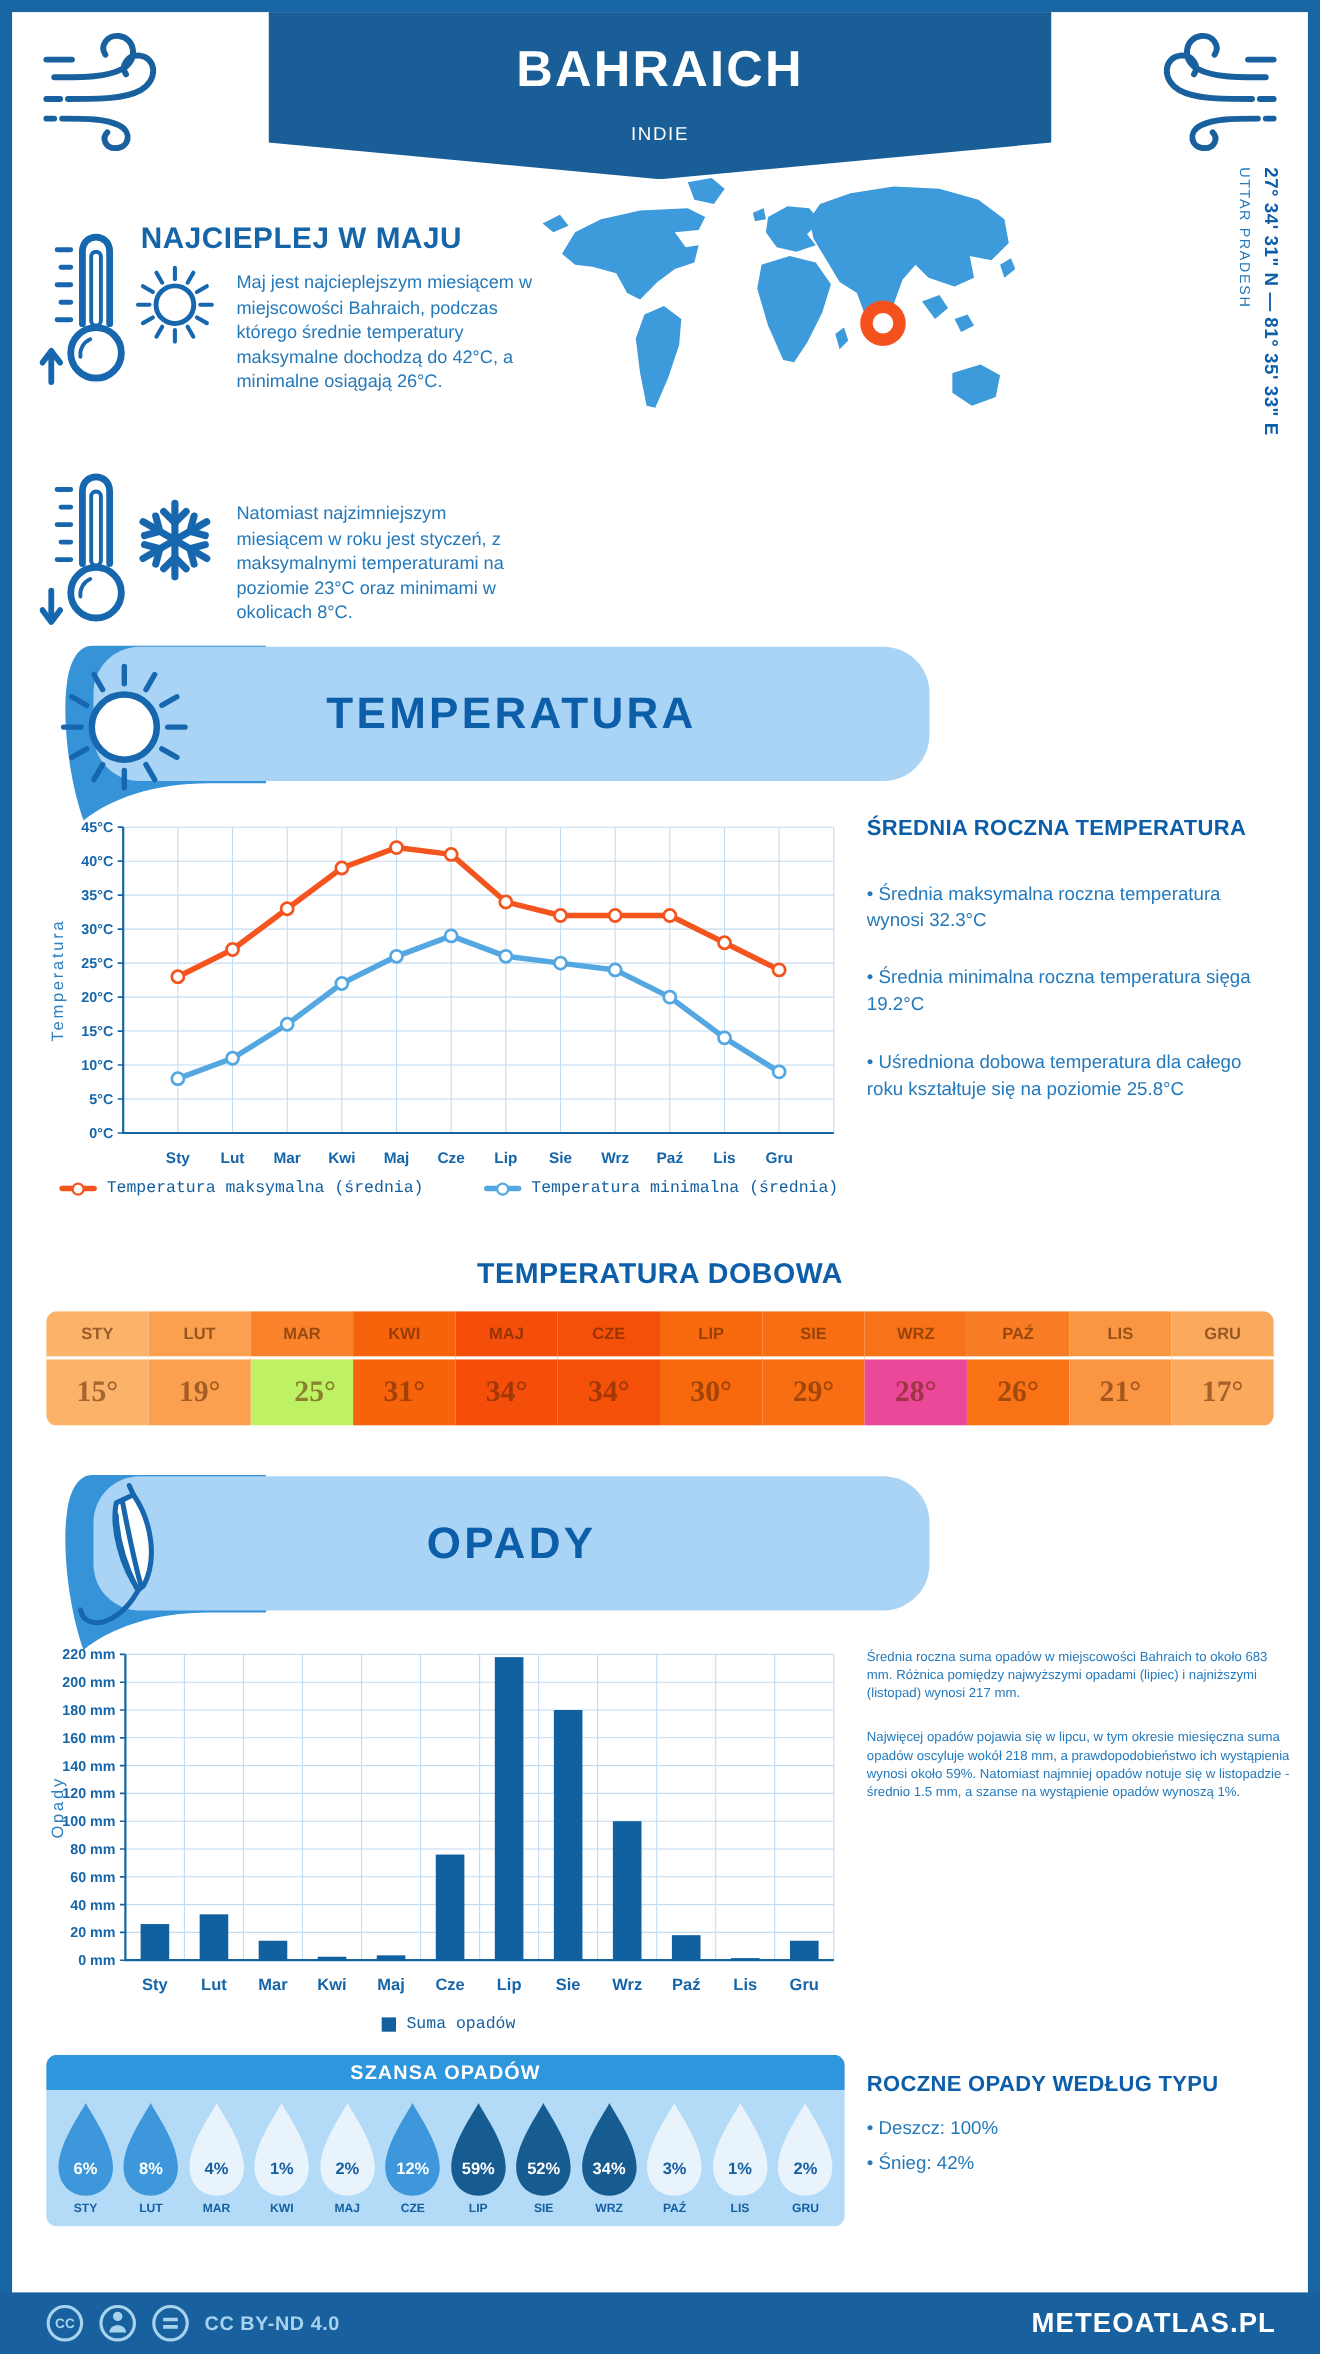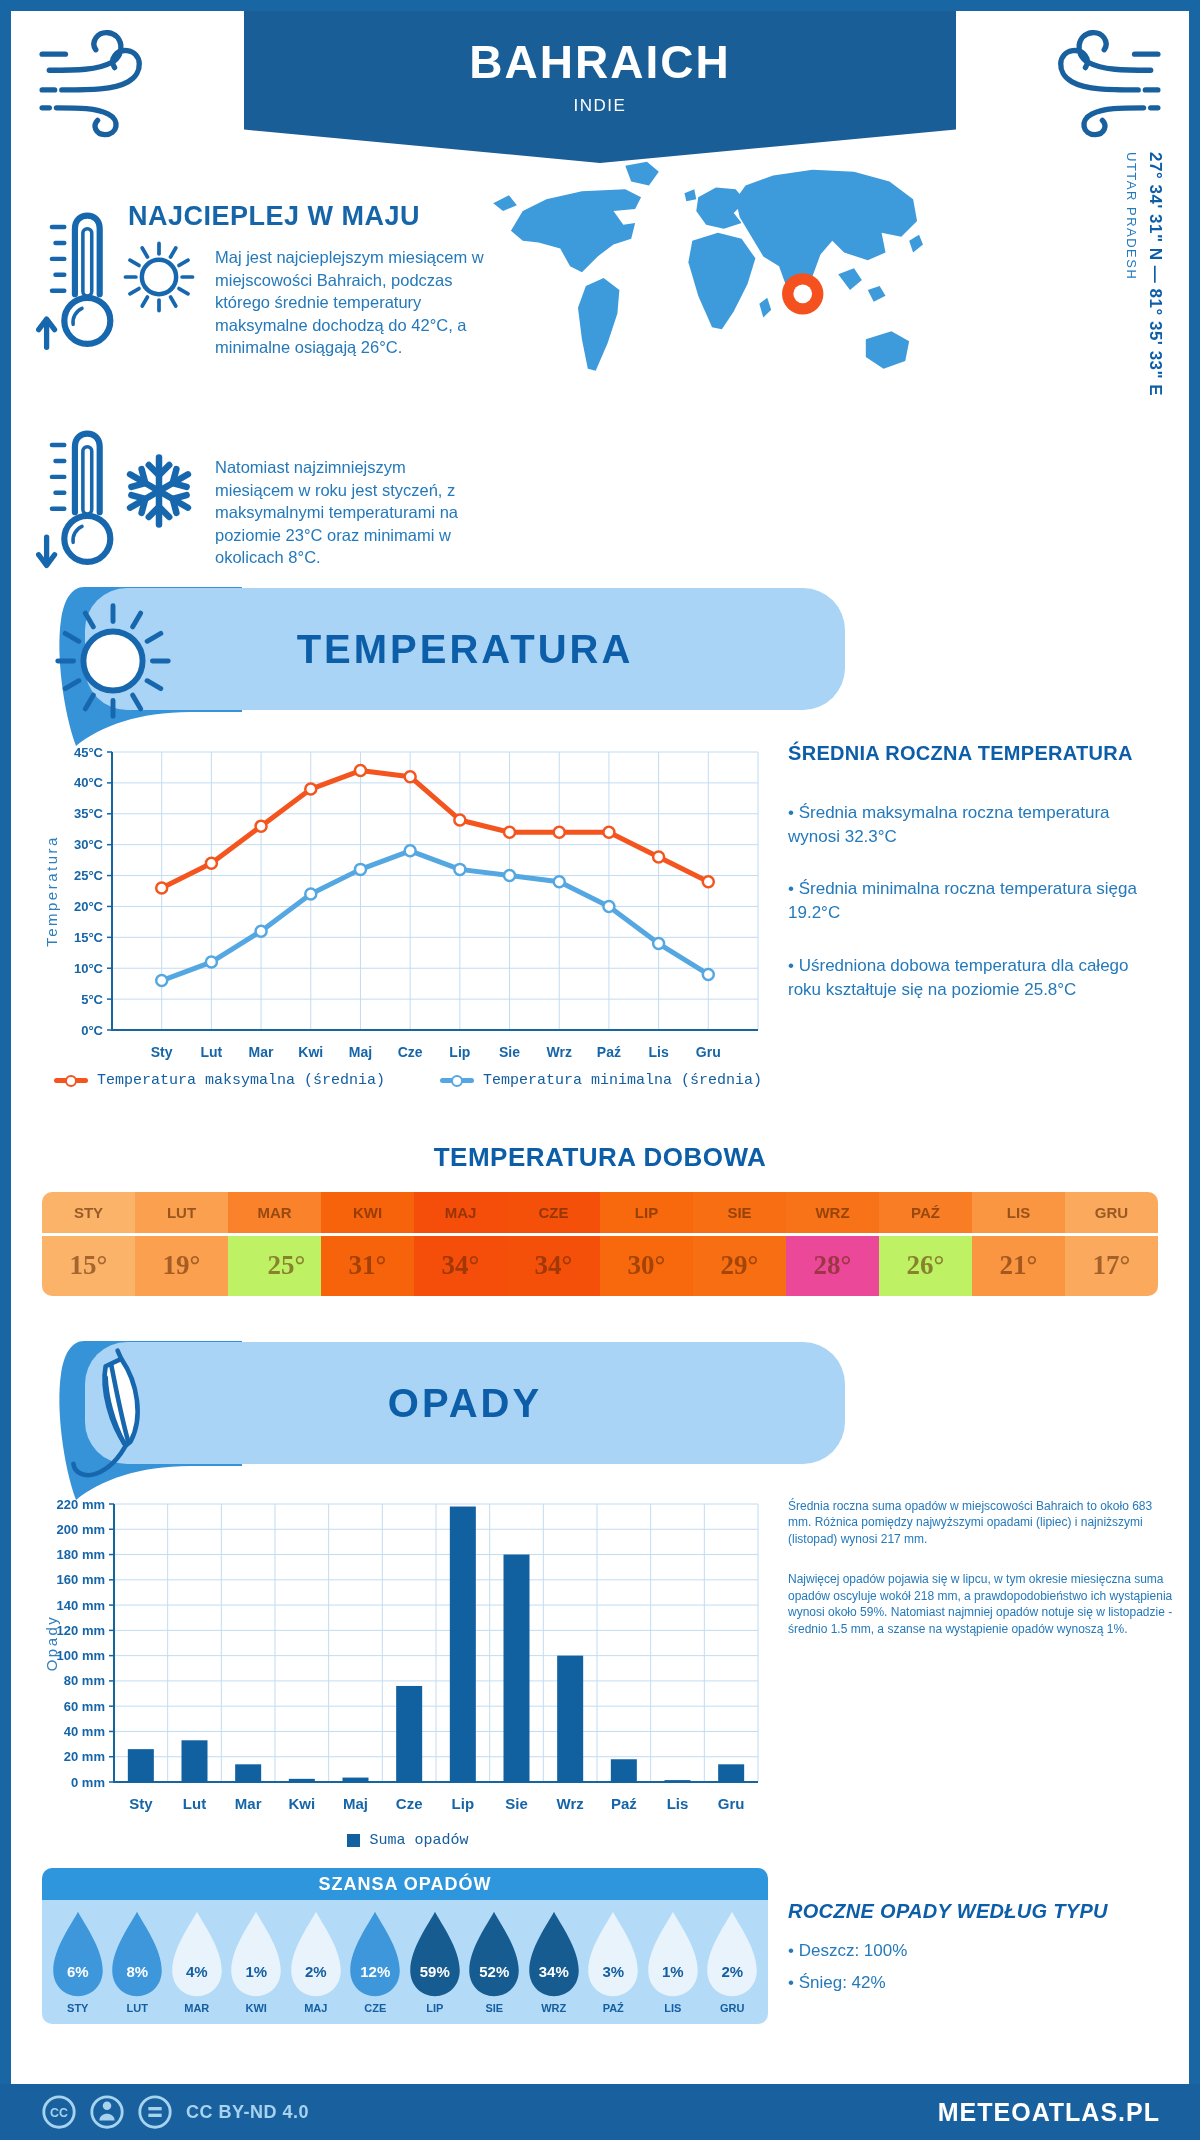--- a/index.html
+++ b/index.html
@@ -7,21 +7,21 @@
   .frame{position:absolute;inset:0;border:11px solid #1966A4;pointer-events:none;z-index:40;}
   svg text{font-family:"Liberation Sans","DejaVu Sans",sans-serif;}
 
   
   .wind{position:absolute;top:22px;width:128px;height:118px;}
   .wind.left{left:30px;}
   .wind.right{left:1042px;transform:scaleX(-1);}
   .banner{position:absolute;left:244px;top:11px;width:712px;height:152px;background:#1A5E97;
           clip-path:polygon(0 0,100% 0,100% 78%,50% 100%,0 78%);color:#fff;text-align:center;z-index:5;}
   .banner h1{margin:24px 0 0;font-size:46px;letter-spacing:2px;}
-  .banner .sub{margin-top:7px;font-size:17px;letter-spacing:1.5px;}
+  .banner .sub{margin-top:23px;font-size:17px;letter-spacing:1.5px;}
 
   
   .h-feature{position:absolute;left:128px;font-size:27px;font-weight:bold;color:#1565A8;letter-spacing:.5px;}
   #warm-title{top:201px;}
   #cold-title{top:415px;}
   .p-feature{position:absolute;left:215px;width:272px;font-size:16.5px;line-height:1.37;color:#2479BB;}
   #warm-text{top:246px;}
   #cold-text{top:456px;}
   .thermo{position:absolute;left:36px;width:92px;height:154px;}
   #thermo-warm{top:204px;}
@@ -57,21 +57,21 @@
   .lg-txt{font-size:15px;color:#155FA0;font-family:Liberation Mono, monospace;}
 
   
   #annual{position:absolute;left:788px;top:742px;width:382px;}
   .aside-h{font-size:20px;font-weight:bold;color:#0D5EA8;margin:0 0 36px;letter-spacing:.3px;}
   #annual .bullet{font-size:17px;line-height:1.42;color:#2479BB;margin-bottom:28px;width:364px;}
   .bullet::before{content:"• ";}
   #rain-text{position:absolute;left:788px;top:1498px;width:386px;font-size:12px;line-height:1.37;color:#2479BB;}
   #rain-text p{margin:0 0 24px;}
   #bytype{position:absolute;left:788px;top:1884px;width:380px;}
-  #bytype .aside-h{margin:16px 0 18px;font-style:italic;}
+  #bytype .aside-h{margin:0 0 18px;}
   #bytype .bullet{font-size:17px;color:#2479BB;margin-bottom:12px;}
 
   
   #daily-title{position:absolute;left:0;top:1142px;width:1200px;text-align:center;font-size:26px;font-weight:bold;color:#0D5EA8;letter-spacing:.5px;}
   #daily-table{position:absolute;left:42px;top:1192px;width:1116px;display:flex;border-radius:10px;overflow:hidden;}
   .tcol{flex:1;text-align:center;}
   .tcol .th{height:41px;line-height:41px;font-size:15px;font-weight:bold;color:rgba(92,38,0,.62);border-bottom:3px solid #fff;}
   .tcol .tv{height:60px;line-height:58px;font-size:27px;font-weight:bold;color:rgba(92,38,0,.55);font-family:Liberation Serif, serif;}
 
   
@@ -384,21 +384,21 @@
       <div class="tcol">
         <div class="th" style="background: rgb(248, 110, 18);">SIE</div>
         <div class="tv" style="background: rgb(248, 110, 18);">29°</div>
       </div>
       <div class="tcol">
         <div class="th" style="background: rgb(248, 115, 24);">WRZ</div>
         <div class="tv" style="background: #ec4899;">28°</div>
       </div>
       <div class="tcol">
         <div class="th" style="background: rgb(249, 125, 36);">PAŹ</div>
-        <div class="tv" style="background: #bef264;">26°</div>
+        <div class="tv" style="background: #f97316;">26°</div>
       </div>
       <div class="tcol">
         <div class="th" style="background: rgb(250, 150, 66);">LIS</div>
         <div class="tv" style="background: rgb(250, 150, 66);">21°</div>
       </div>
       <div class="tcol">
         <div class="th" style="background: rgb(251, 169, 92);">GRU</div>
         <div class="tv" style="background: rgb(251, 169, 92);">17°</div>
       </div>
     </div>

